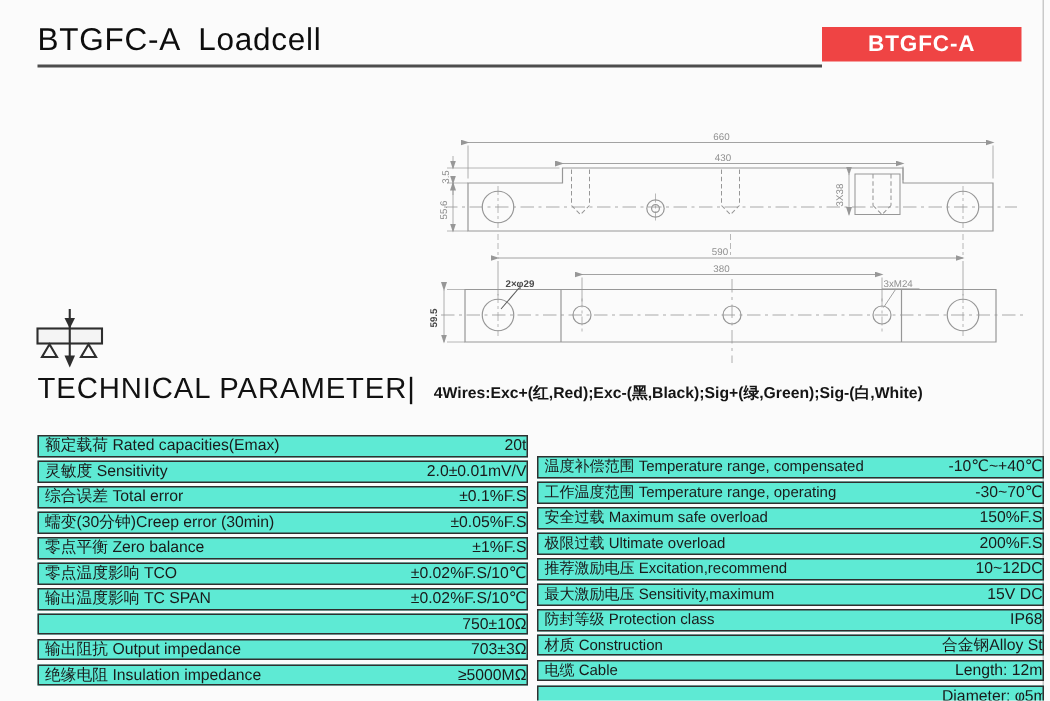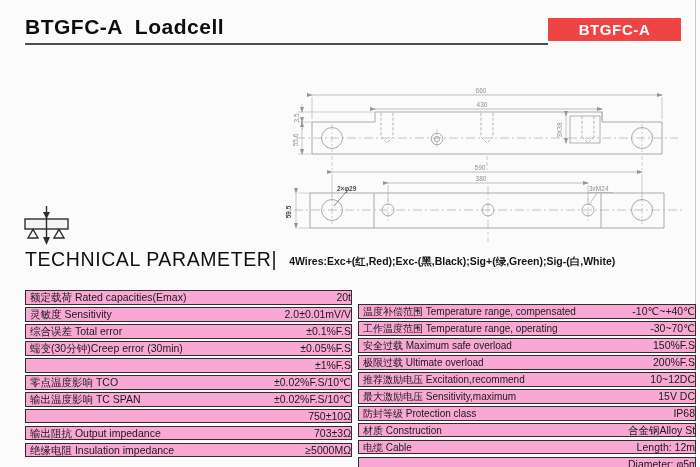--- a/index.html
+++ b/index.html
@@ -6,21 +6,21 @@
   html,body { width:700px; height:467px; }
   body {
     position:relative;
     background:#fbfbfb;
     font-family:"Liberation Sans","DejaVu Sans",sans-serif;
     color:#1a1a1a;
     overflow:hidden;
   }
   .doc-title {
     position:absolute; left:25px; top:15px;
-    font-size:21px; font-weight:bold; letter-spacing:0.5px;
+    font-size:21px; font-weight:normal; letter-spacing:0.5px;
     white-space:pre; color:#0d0d0d;
   }
   .title-rule {
     position:absolute; left:25px; top:43px; width:523px; height:2px;
     background:#4d4d4d;
   }
   .model-badge {
     position:absolute; left:548px; top:18px; width:133px; height:23px;
     background:#ef4444; color:#ffffff;
     font-size:15px; font-weight:bold; letter-spacing:0.6px;
@@ -43,21 +43,21 @@
   .wiring-legend {
     font-size:10.5px; font-weight:bold; margin-left:12px; padding-bottom:2px;
     white-space:nowrap; color:#151515;
   }
   .spec-table { position:absolute; top:290px; }
   .spec-table.left  { left:25px;  width:327px; }
   .spec-table.right { left:358px; width:338px;margin-top:14px; }
   .spec-row {
     display:flex; align-items:center;
     height:14.6px; margin-bottom:2.4px;
-    background:#f9a8d4;
+    background:#5eead4;
     border-top:1px solid #2f2f2f; border-bottom:1px solid #2f2f2f;
     border-left:1px solid #2f2f2f; border-right:1px solid #2f2f2f;
     overflow:hidden;
   }
   .spec-label {
     flex:0 0 auto; padding-left:4px; white-space:nowrap;
     font-size:10.5px; line-height:13px;
   }
   .spec-table.left  .spec-label { width:181px; }
   .spec-table.right .spec-label { width:269px; font-size:10px; }
@@ -201,20 +201,21 @@
     </div>
   <div class="spec-row">
       <span class="spec-label">综合误差 Total error</span>
       <span class="spec-value">±0.1%F.S</span>
     </div>
   <div class="spec-row">
       <span class="spec-label">蠕变(30分钟)Creep error (30min)</span>
       <span class="spec-value">±0.05%F.S</span>
     </div>
   <div class="spec-row">
+      <span class="spec-label">零点平衡 Zero balance</span>
       <span class="spec-value">±1%F.S</span>
     </div>
   <div class="spec-row">
       <span class="spec-label">零点温度影响 TCO</span>
       <span class="spec-value">±0.02%F.S/10℃</span>
     </div>
   <div class="spec-row">
       <span class="spec-label">输出温度影响 TC SPAN</span>
       <span class="spec-value">±0.02%F.S/10℃</span>
     </div>

